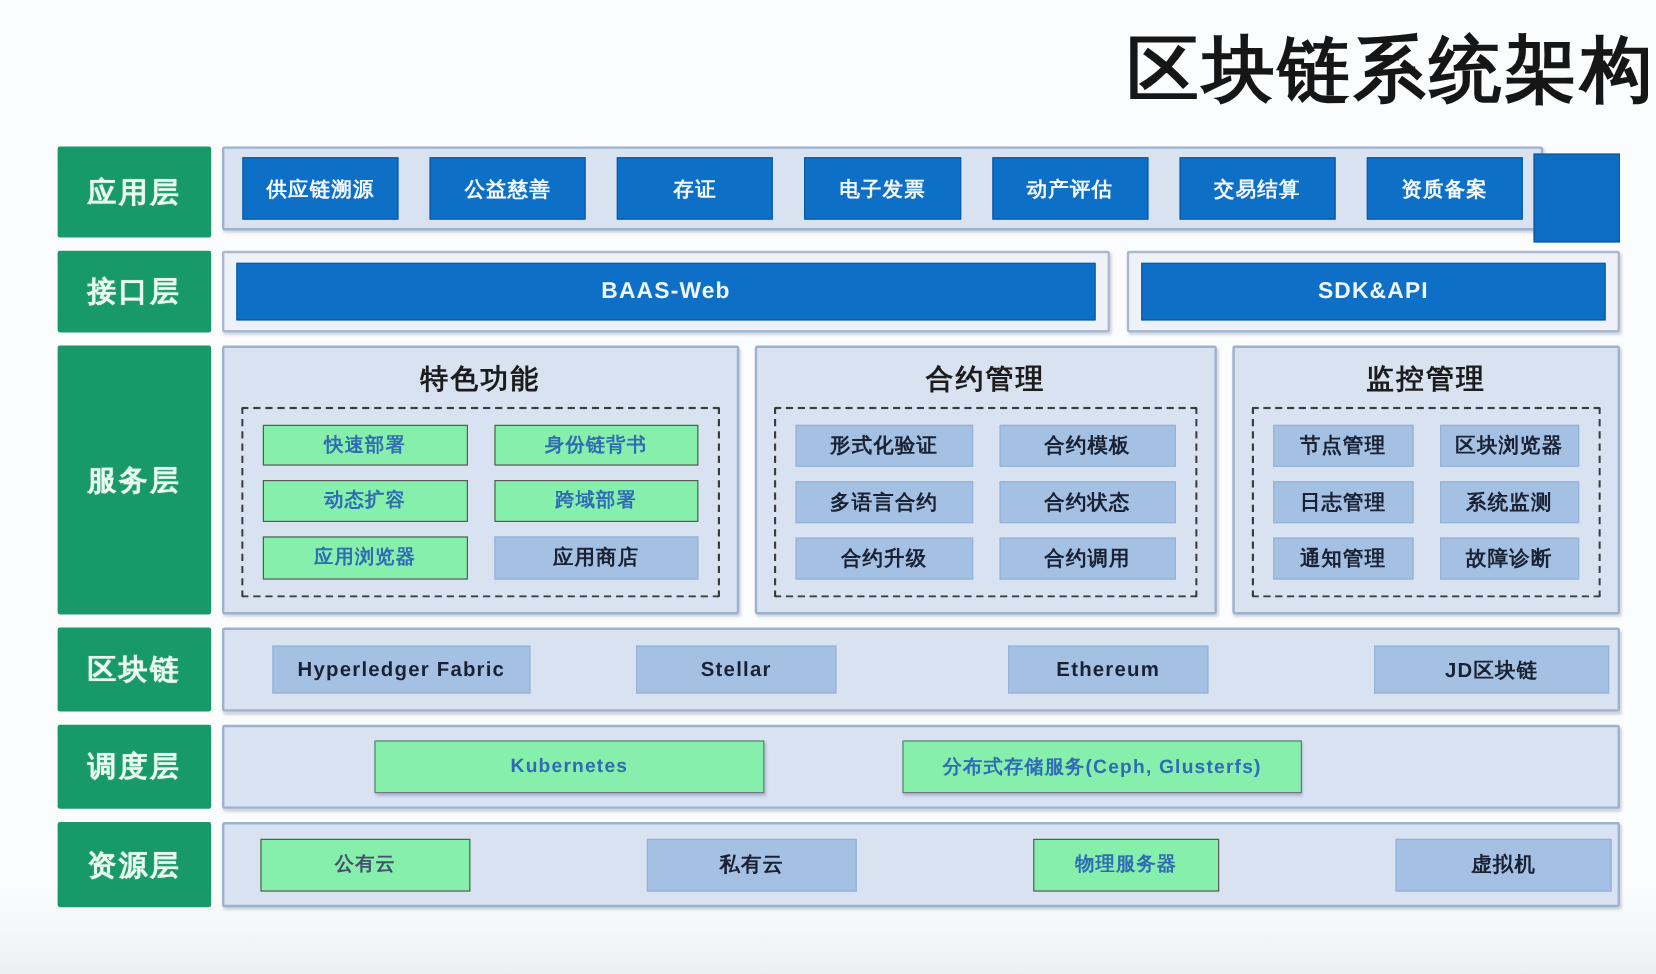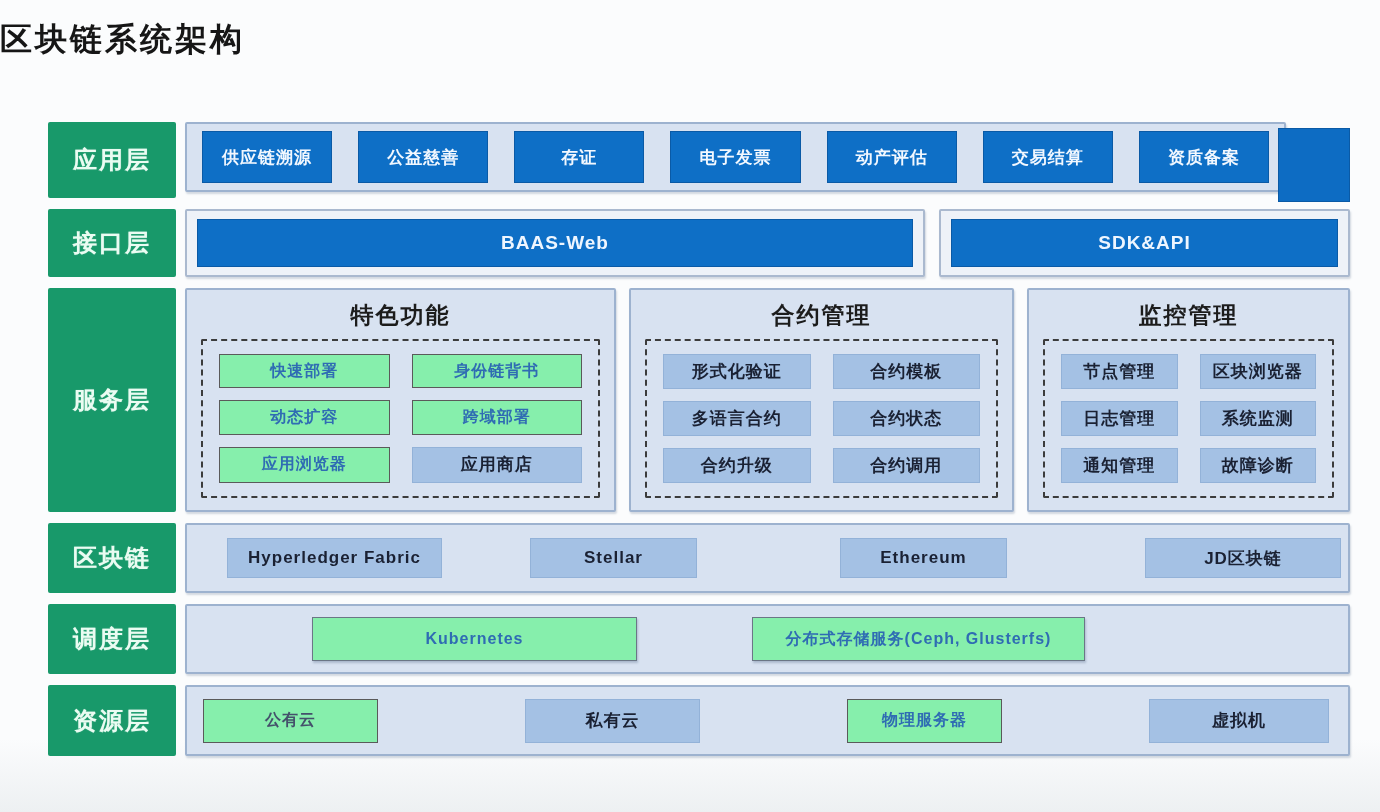--- a/index.html
+++ b/index.html
@@ -6,21 +6,21 @@
   html, body {
     width: 1380px; height: 812px;
     font-family: "Liberation Sans", sans-serif;
     background: linear-gradient(#fbfcfd 0%, #fbfcfd 91%, #edf0f2 100%);
     overflow: hidden;
   }
   .page { position: relative; width: 1380px; height: 812px; }
 
   .title {
     position: absolute; top: 18px; left: 0; width: 100%;
-    text-align: left; font-size: 32px; font-weight: bold; color: #161616;
+    text-align: right; font-size: 60px; font-weight: bold; color: #161616;
     letter-spacing: 3px;
   }
 
   .diagram { position: absolute; left: 48px; top: 122px; width: 1302px; }
 
   .row { display: flex; align-items: stretch; margin-bottom: 11px; }
 
   .layer-label {
     width: 128px; flex: 0 0 128px; margin-right: 9px;
     background: #18996a; color: #eafcf2;
@@ -113,21 +113,21 @@
 
   
   .row-sch { height: 70px; }
   .sch-panel { flex: 1; display: flex; align-items: center; padding-left: 125px; gap: 115px; }
   .sch-panel .btn-white { height: 44px; border: 1px solid #6b7686; box-shadow: 1px 2px 2px rgba(90,110,140,.35); }
   .sch-b0 { width: 325px; }
   .sch-b1 { width: 333px; }
 
   
   .row-res { height: 71px; }
-  .res-panel { flex: 1; display: flex; align-items: center; padding-left: 16px; gap: 147px; }
+  .res-panel { flex: 1; display: flex; align-items: center; padding-left: 30px; gap: 147px; }
   .res-panel > div { height: 44px; }
   .res-b0 { width: 175px; color: #44516b; border: 1px solid #5a5a5a; }
   .res-b1 { width: 175px; }
   .res-b2 { width: 155px; }
   .res-b3 { width: 180px; }
 </style>
 </head>
 <body>
 
 <div class="page">

